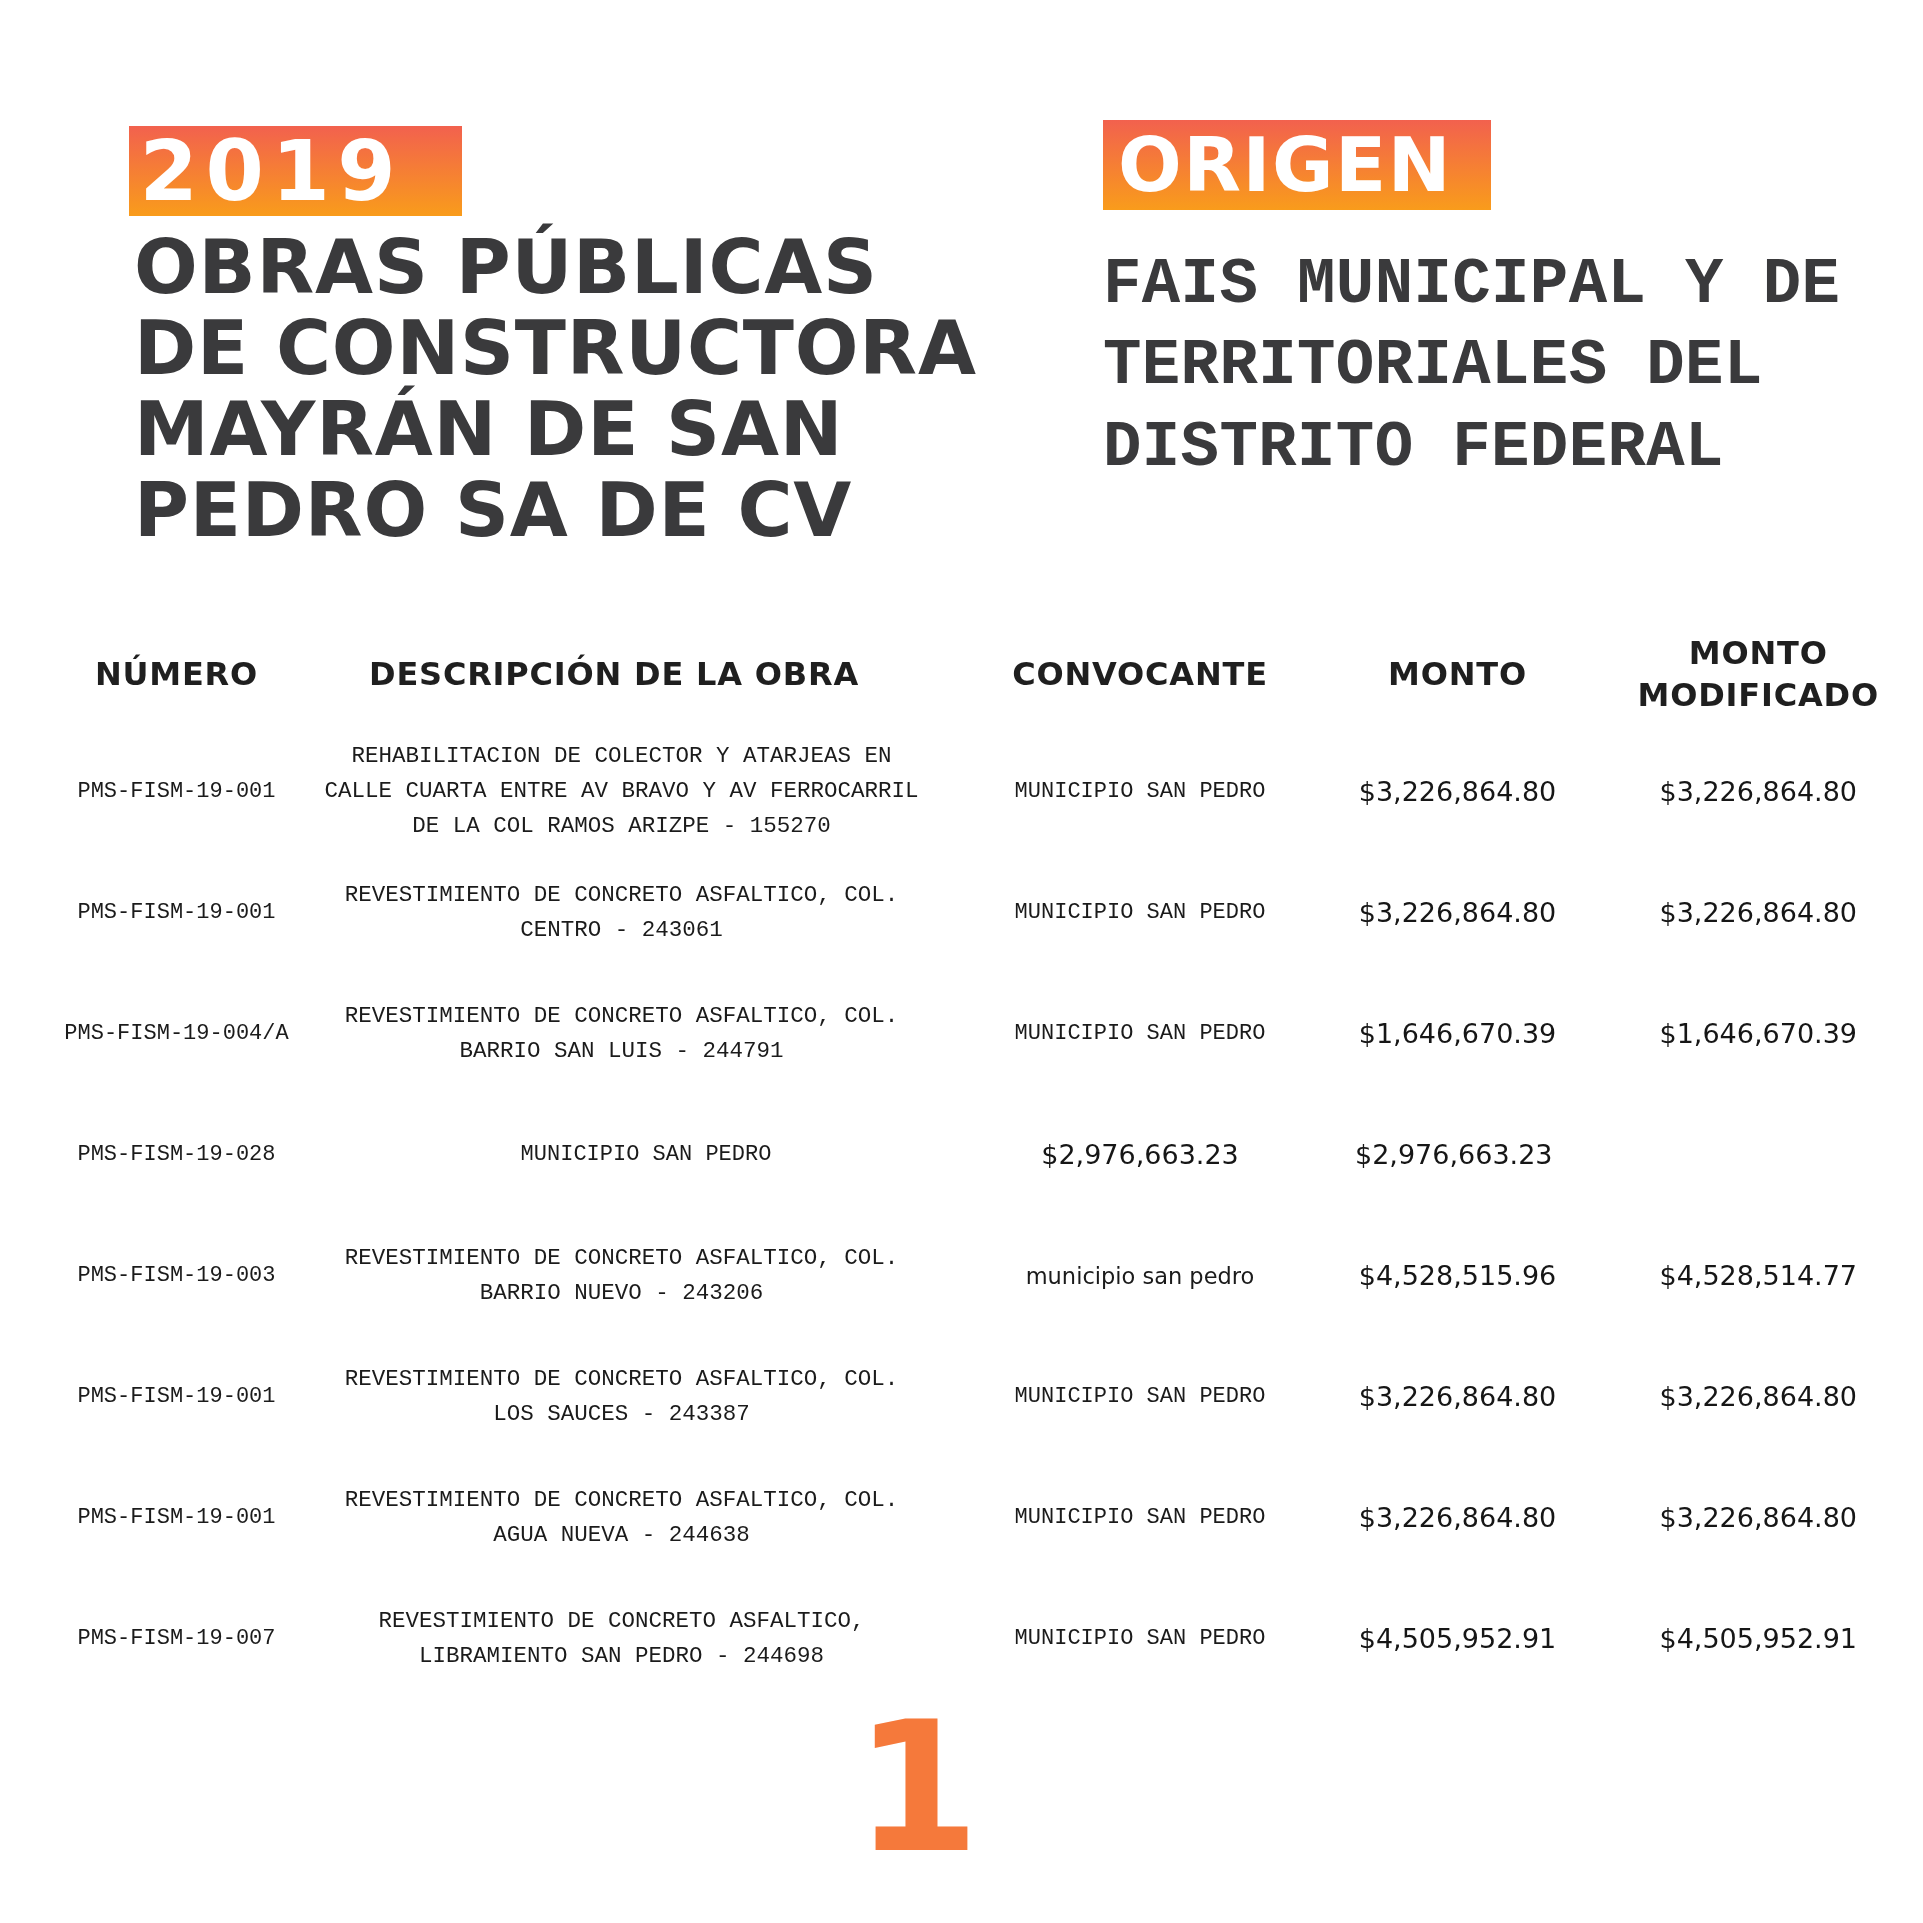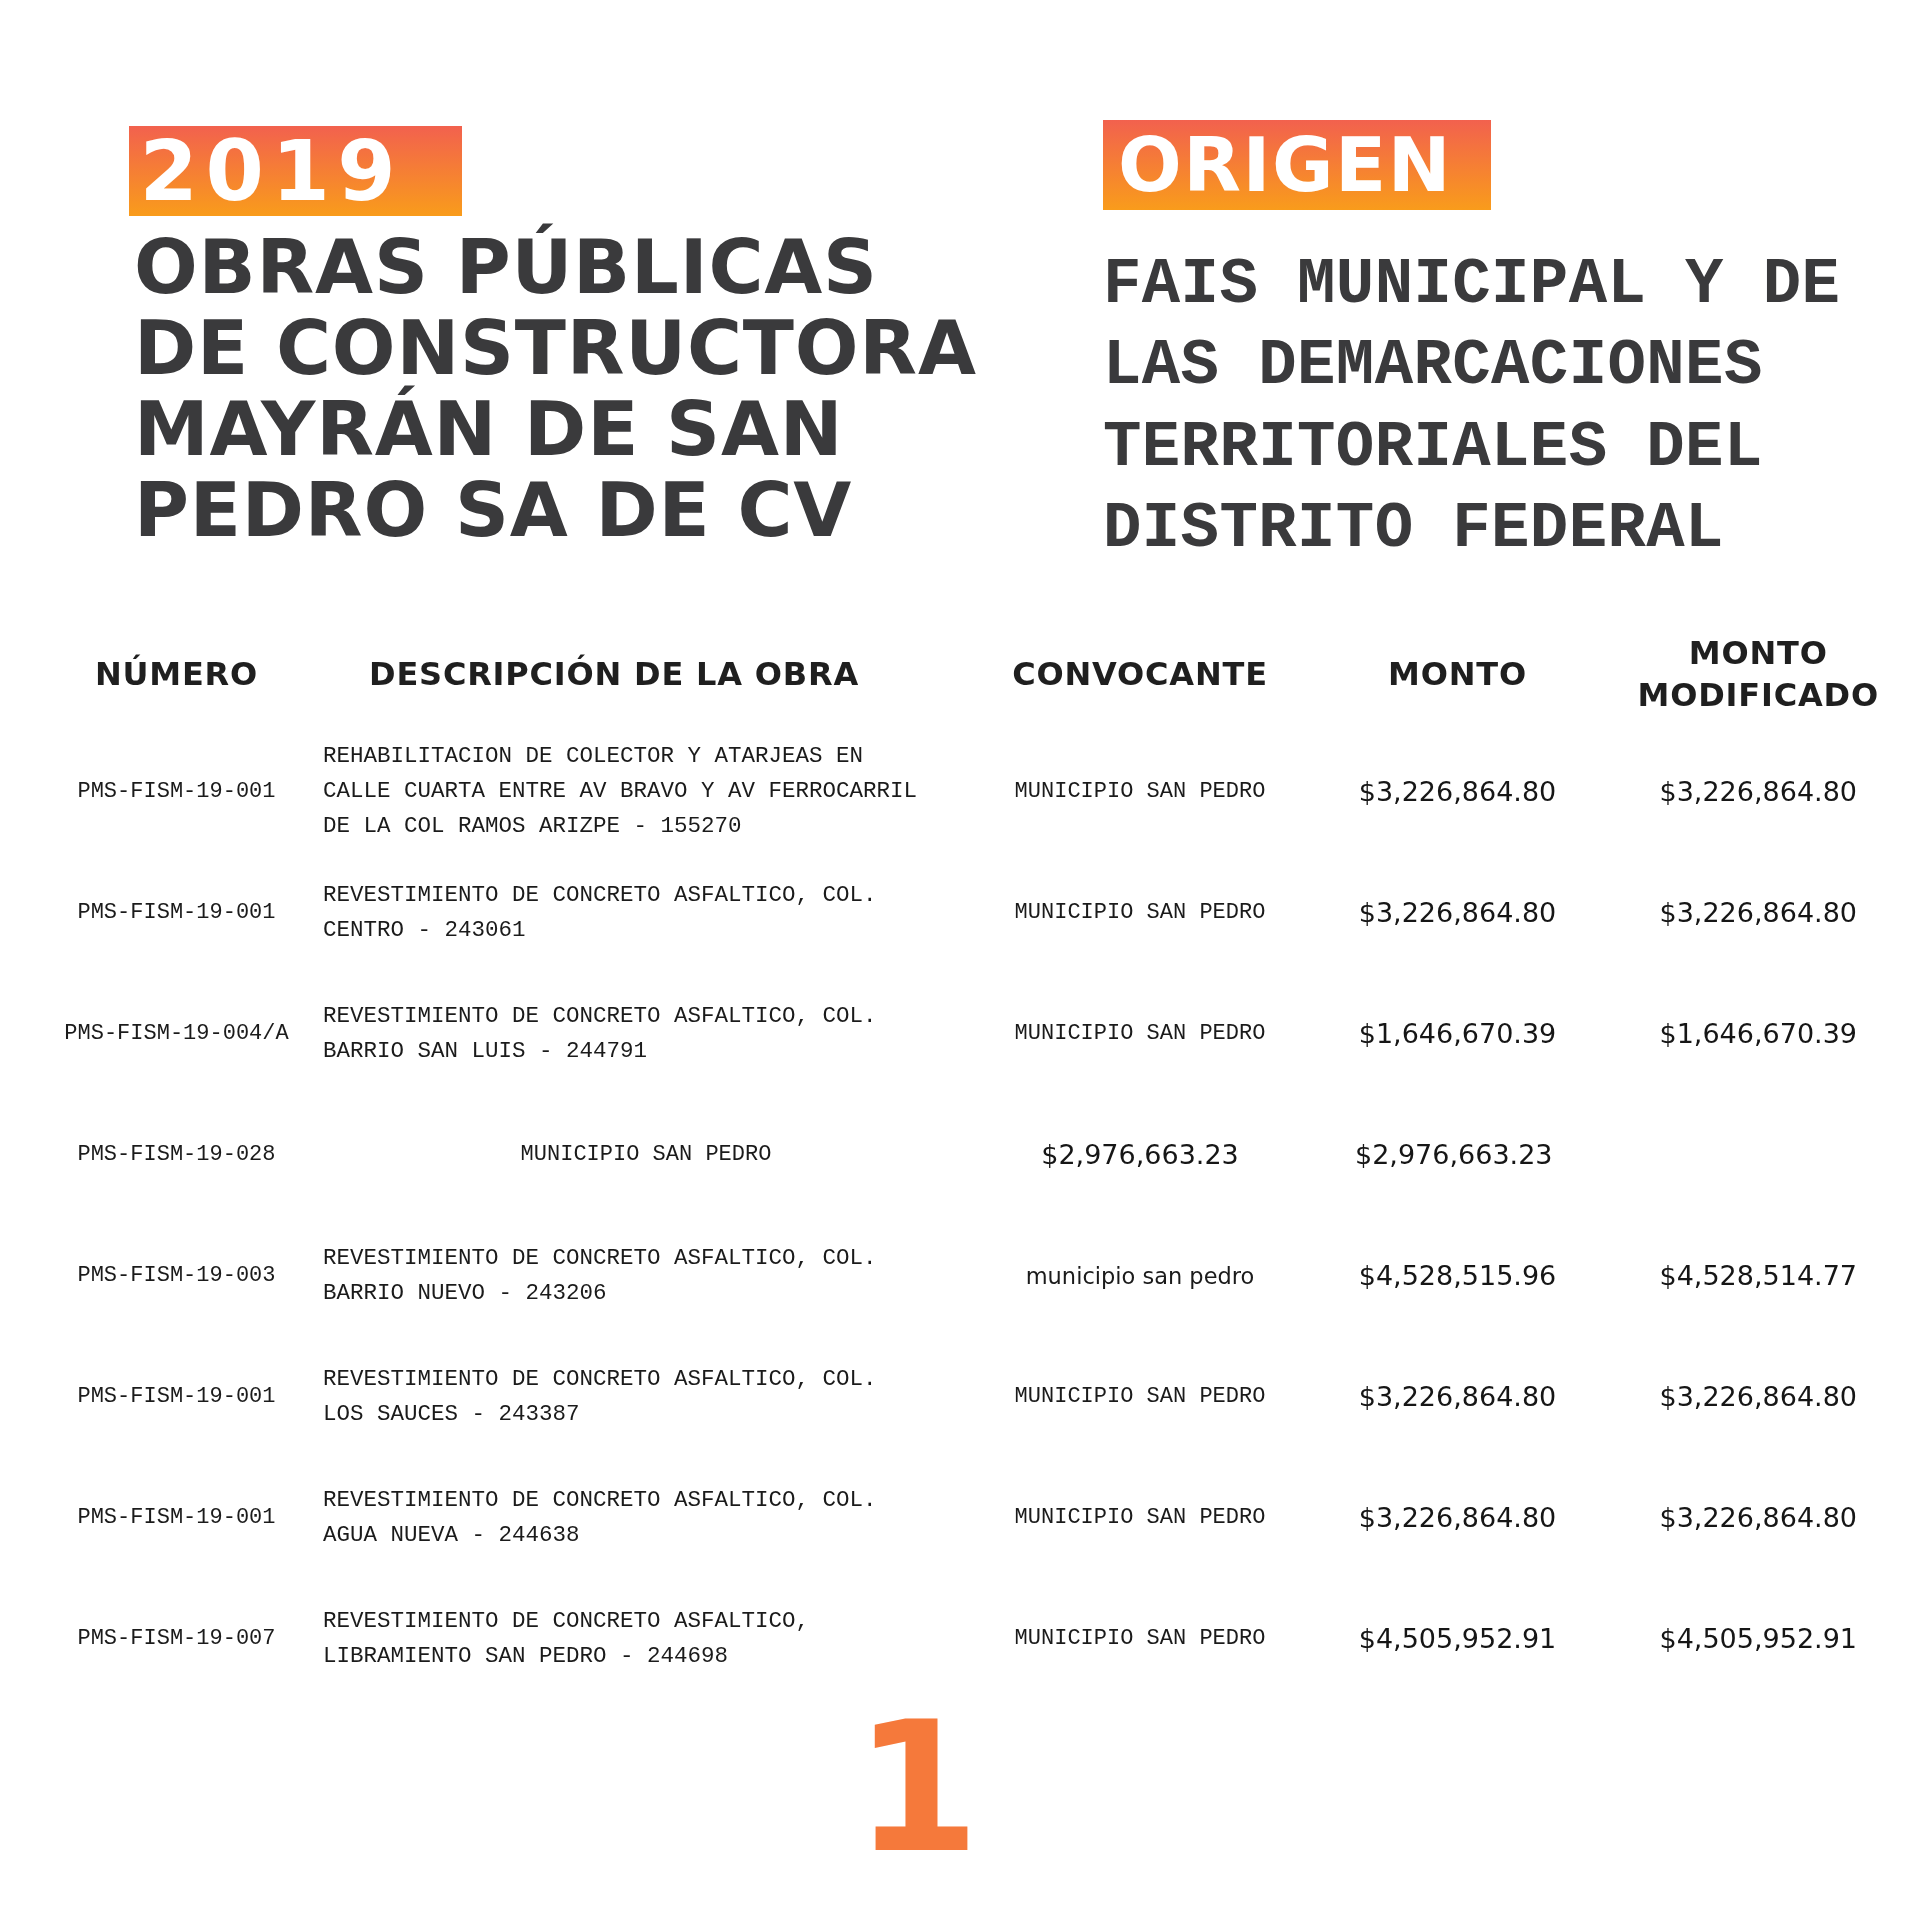--- a/index.html
+++ b/index.html
@@ -77,21 +77,21 @@
   .h-conv{padding-left:30px;}
   .h-monto{padding-left:30px;}
   .h-montomod{padding-left:22.5px;}
   .numero-cell{
     font-family:"Liberation Mono",monospace;
     font-size:22px;
   }
   .desc-cell{
     font-family:"Liberation Mono",monospace;
     font-size:22.5px;line-height:1.55;
-    justify-content:flex-start;text-align:left;
+    justify-content:flex-start;text-align:center;
     padding:0 34px 0 15px;
   }
   .conv-cell{
     font-family:"Liberation Mono",monospace;
     font-size:22px;
     padding-left:30px;
   }
   .conv-cell.alt{
     font-family:"DejaVu Sans",sans-serif;
     font-size:22.5px;
@@ -122,21 +122,20 @@
   <div>OBRAS PÚBLICAS</div>
   <div>DE CONSTRUCTORA</div>
   <div>MAYRÁN DE SAN</div>
   <div>PEDRO SA DE CV</div>
 </div>
 
 <div class="badge origin-badge">ORIGEN</div>
 
 <div class="origin-description">
   <div>FAIS MUNICIPAL Y DE</div>
-  <div>LAS DEMARCACIONES</div>
   <div>TERRITORIALES DEL</div>
   <div>DISTRITO FEDERAL</div>
 </div>
 
 <div class="projects-table">
   <div class="trow head">
     <div class="cell h-cell">NÚMERO</div>
     <div class="cell h-cell h-desc">DESCRIPCIÓN DE LA OBRA</div>
     <div class="cell h-cell h-conv">CONVOCANTE</div>
     <div class="cell h-cell h-monto">MONTO</div>

